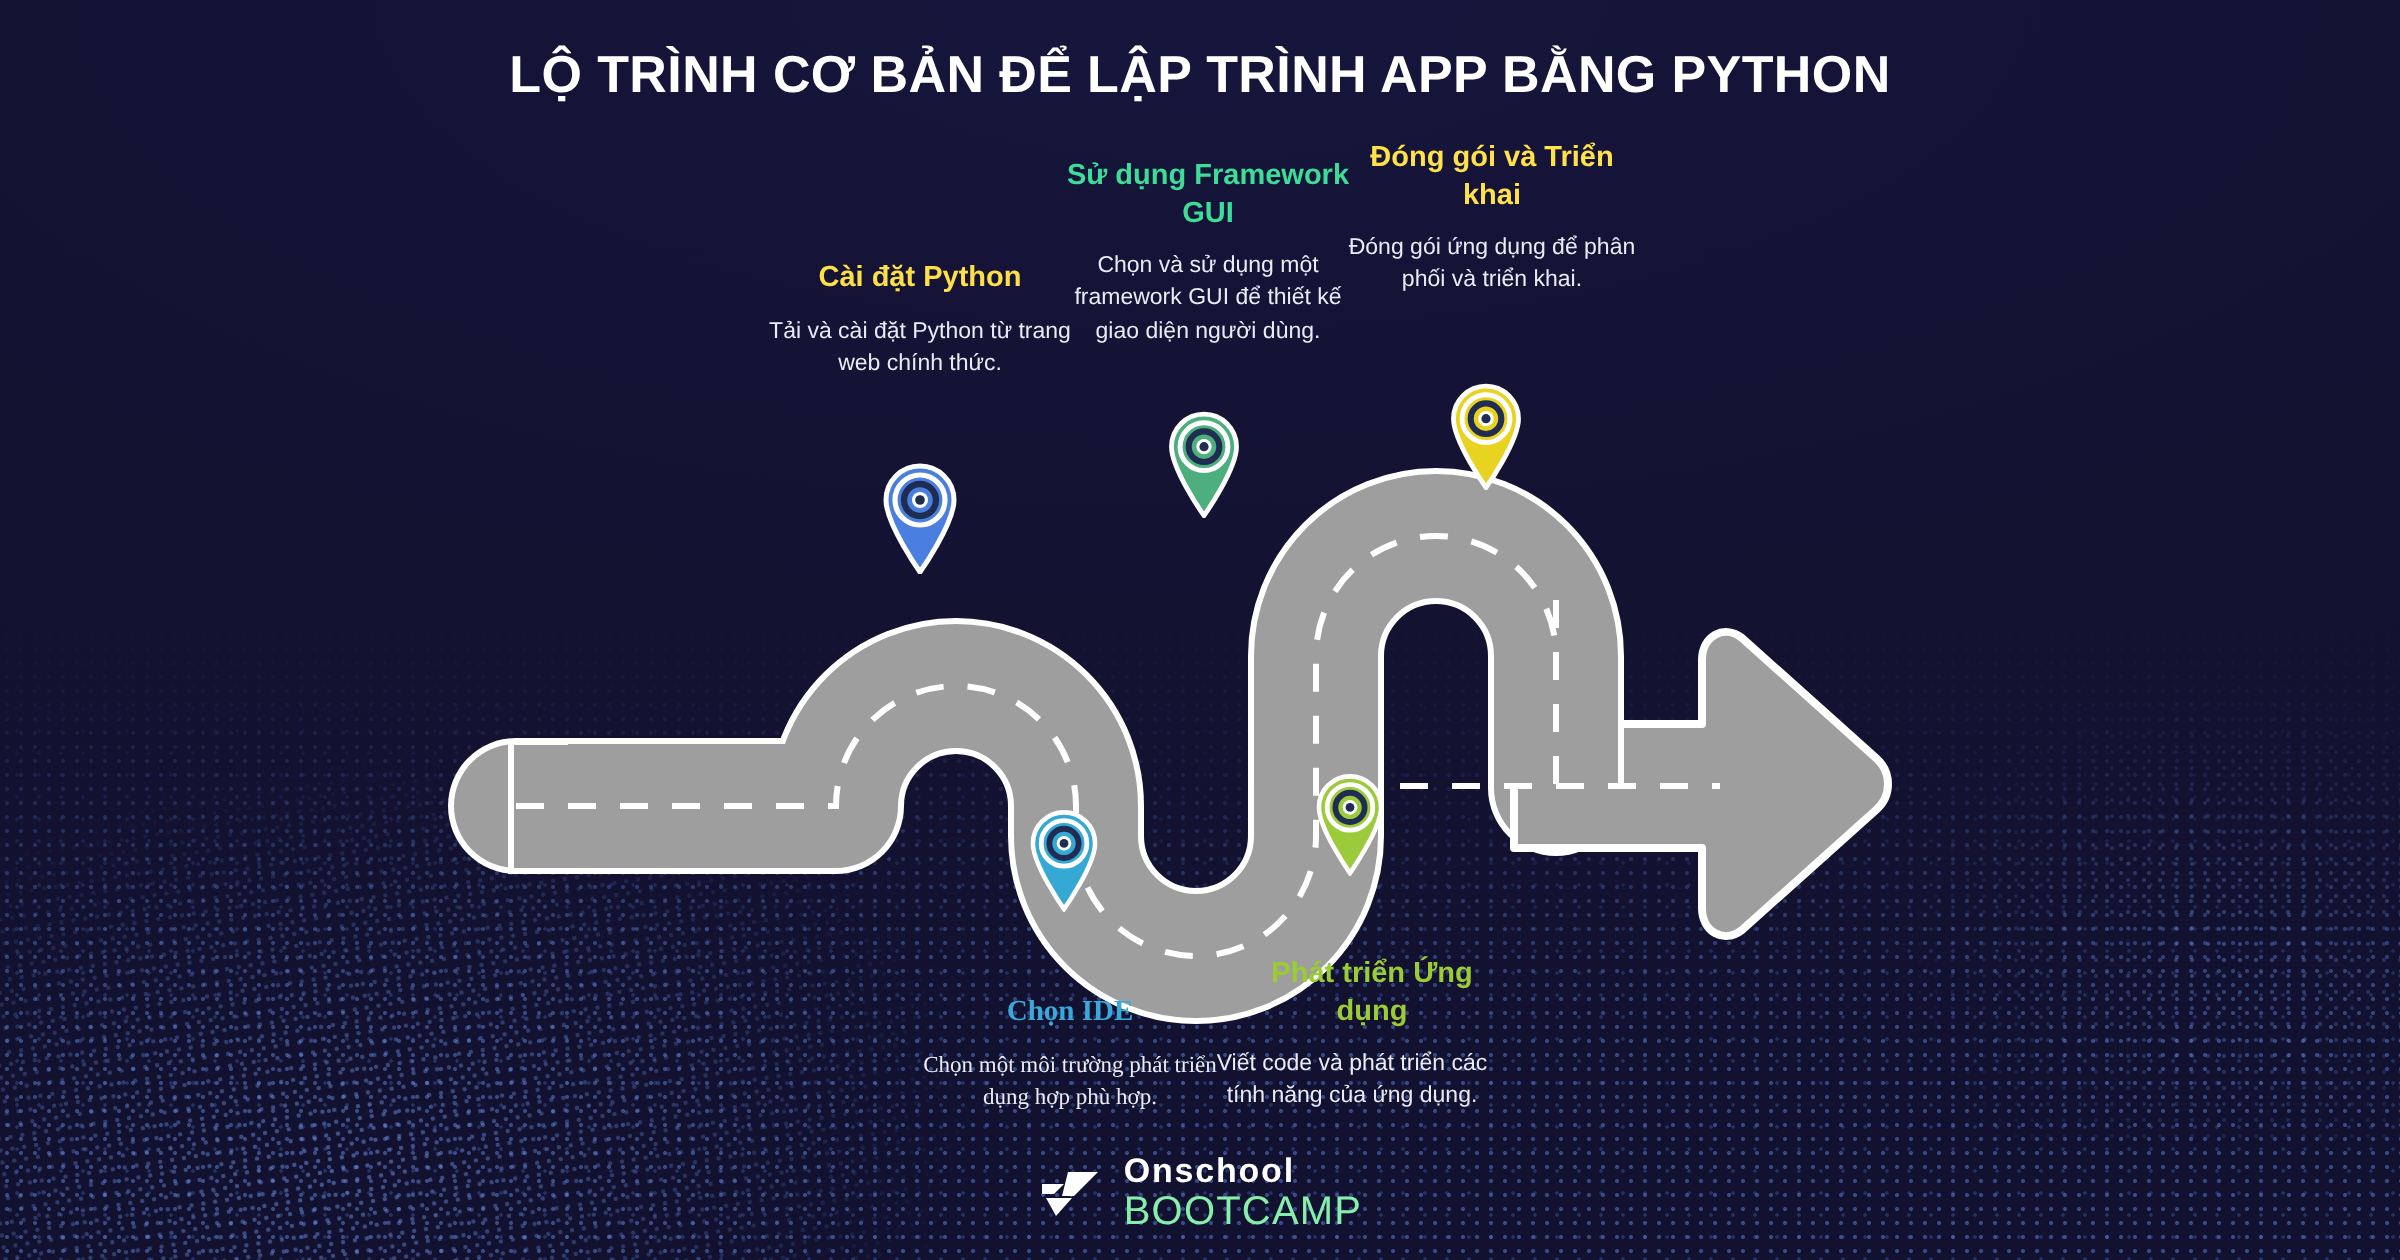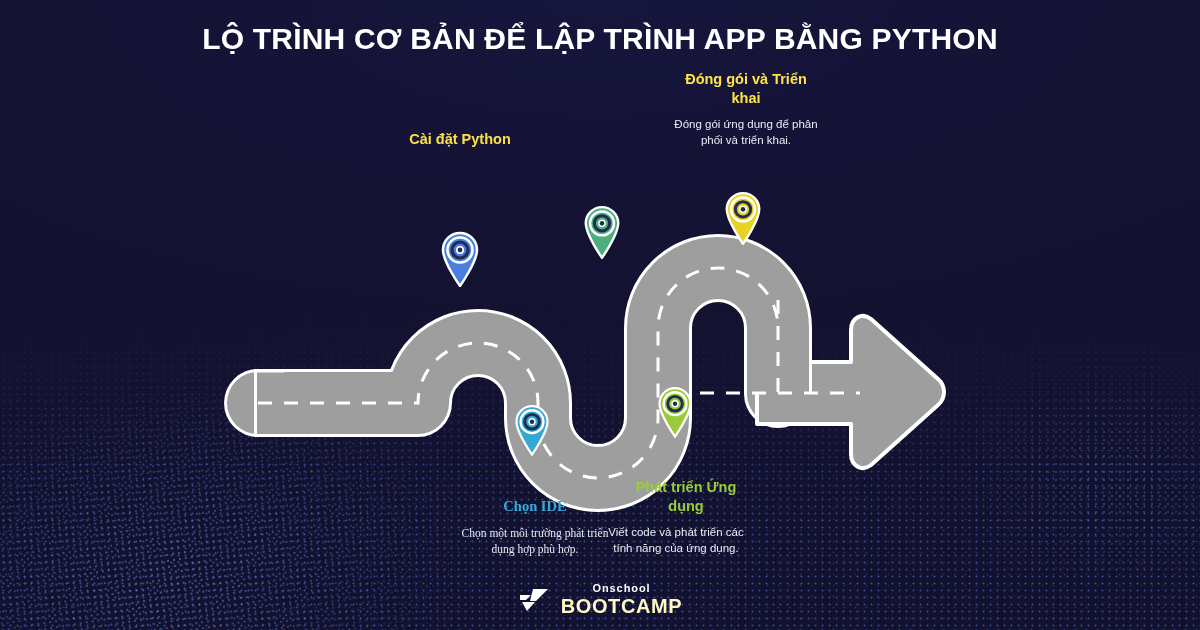--- a/index.html
+++ b/index.html
@@ -69,21 +69,21 @@
   }
 
   
   .title {
     position: absolute;
     top: 22px;
     left: 0;
     width: 1200px;
     text-align: center;
     color: #ffffff;
-    font-size: 30px;
+    font-size: 26px;
     font-weight: bold;
     letter-spacing: 0.2px;
     white-space: nowrap;
   }
 
   
   #road-svg {
     position: absolute;
     left: 0;
     top: 0;
@@ -124,31 +124,30 @@
     display: flex;
     align-items: center;
     justify-content: center;
     gap: 9px;
   }
   .logo-mark { display: block; }
   .logo-text { line-height: 1; text-align: left; }
   .logo-top {
     display: block;
     color: #ffffff;
-    font-size: 11px;
+    font-size: 17px;
     font-weight: bold;
     letter-spacing: 0.9px;
     margin-bottom: 2px;
-    text-align: center;
   }
   .logo-bottom {
     display: block;
-    color: #fef9c3;
+    color: #86efac;
     font-size: 20px;
-    font-weight: bold;
+    font-weight: normal;
     letter-spacing: 0.6px;
   }
 </style>
 </head>
 <body>
 
 <div id="stage">
 
   <div class="bg-base"></div>
   <div class="bg-mesh"></div>
@@ -281,22 +280,27 @@
   <svg class="pin" style="left:654px; top:384px;" width="42" height="54" viewBox="0 0 46 58">
     <path d="M23 57 C23 57 6 33 6 21 A17 17 0 1 1 40 21 C40 33 23 57 23 57 Z" fill="#9bcb3b" stroke="#ffffff" stroke-width="2.5"></path>
     <circle cx="23" cy="21" r="12.5" fill="none" stroke="#ffffff" stroke-width="2.6"></circle>
     <circle cx="23" cy="21" r="8" fill="none" stroke="#1f2d52" stroke-width="3.2"></circle>
     <circle cx="23" cy="21" r="4" fill="#ffffff"></circle>
     <circle cx="23" cy="21" r="2.4" fill="#1f2d52"></circle>
   </svg>
 
   <div class="step" style="left:380px; top:130px; width:160px;">
     <p class="step-title" style="color:#fde047;">Cài đặt Python</p>
-  </div>
-
+    <p class="step-desc">Tải và cài đặt Python từ trang web chính thức.</p>
+  </div>
+
+  <div class="step" style="left:530px; top:79px; width:148px;">
+    <p class="step-title" style="color:#3ddc97;">Sử dụng Framework GUI</p>
+    <p class="step-desc">Chọn và sử dụng một framework GUI để thiết kế giao diện người dùng.</p>
+  </div>
 
   <div class="step" style="left:672px; top:70px; width:148px;">
     <p class="step-title" style="color:#ffe24a;">Đóng gói và Triển khai</p>
     <p class="step-desc">Đóng gói ứng dụng để phân phối và triển khai.</p>
   </div>
 
   <div class="step" style="left:460px; top:497px; width:150px;font-family:Liberation Serif, serif;">
     <p class="step-title" style="color:#3aa8d8;">Chọn IDE</p>
     <p class="step-desc">Chọn một môi trường phát triển dụng hợp phù hợp.</p>
   </div>

